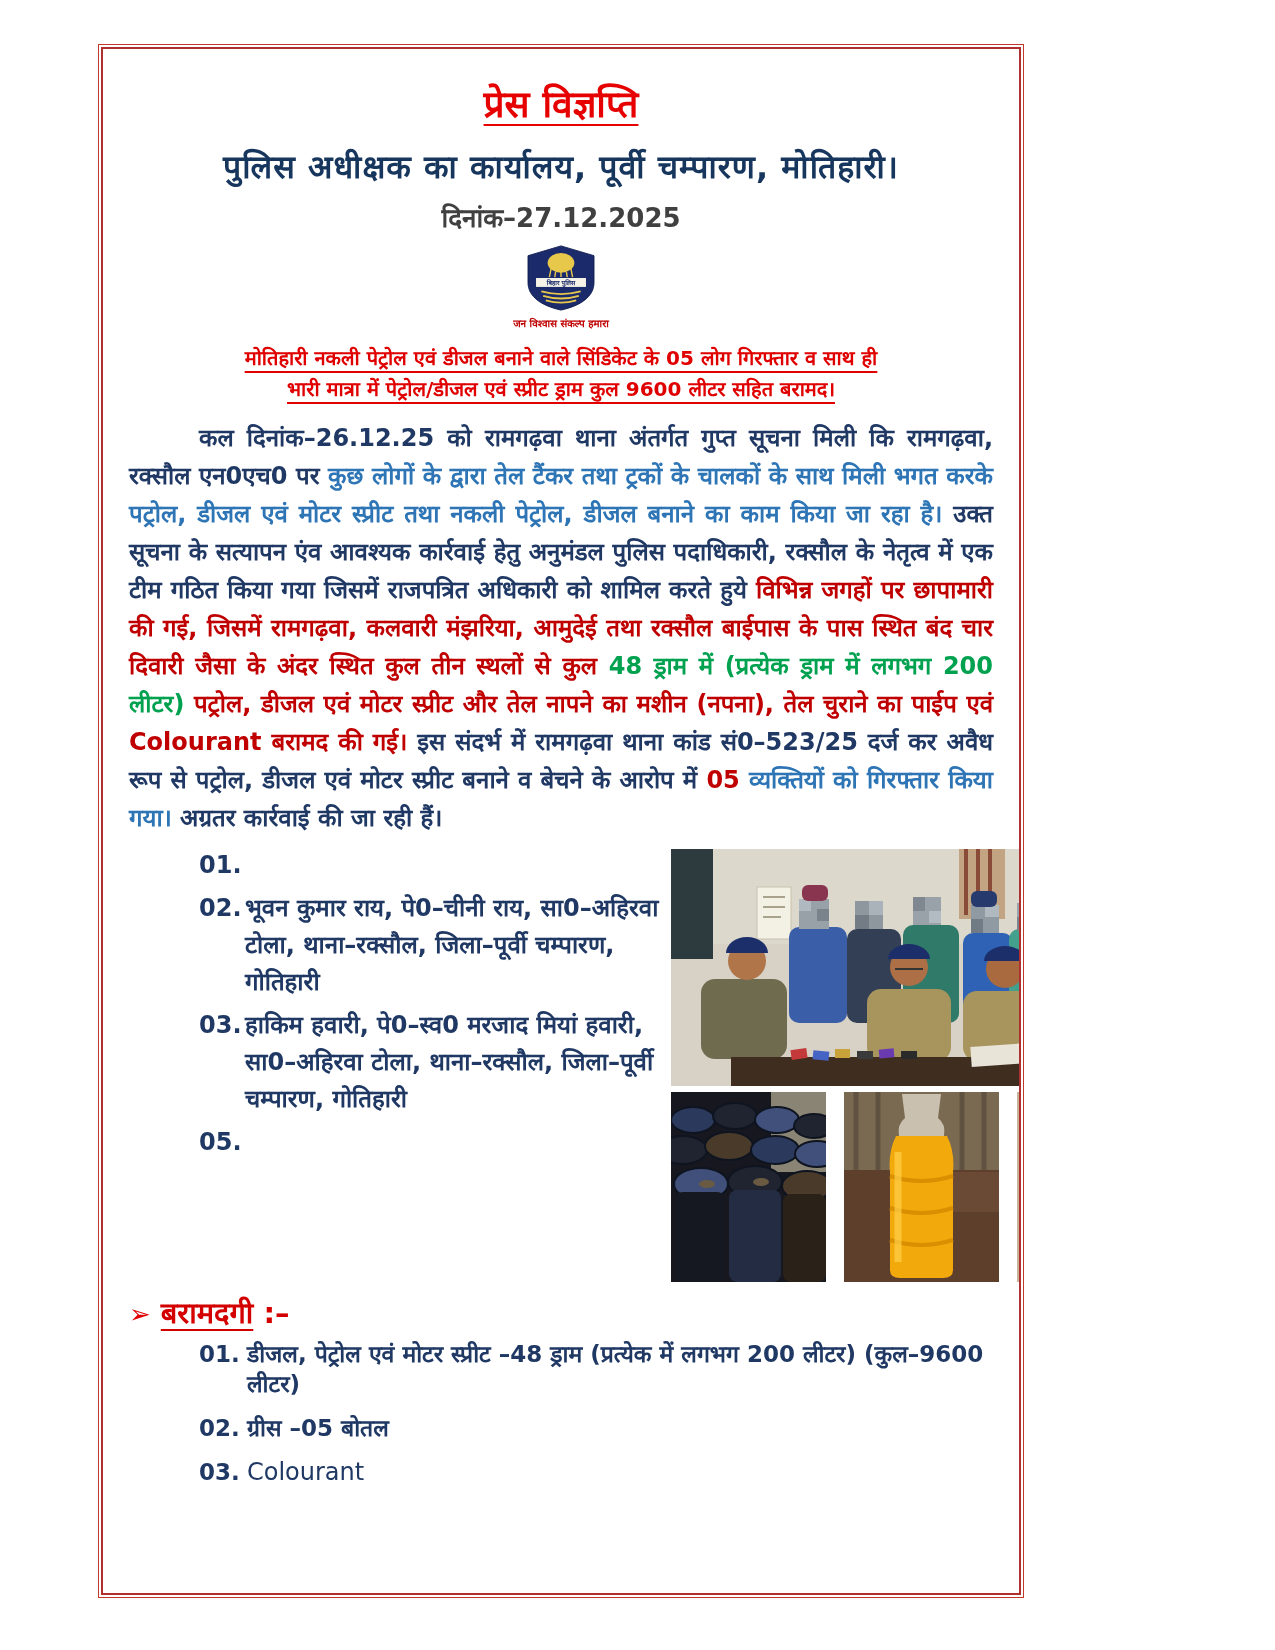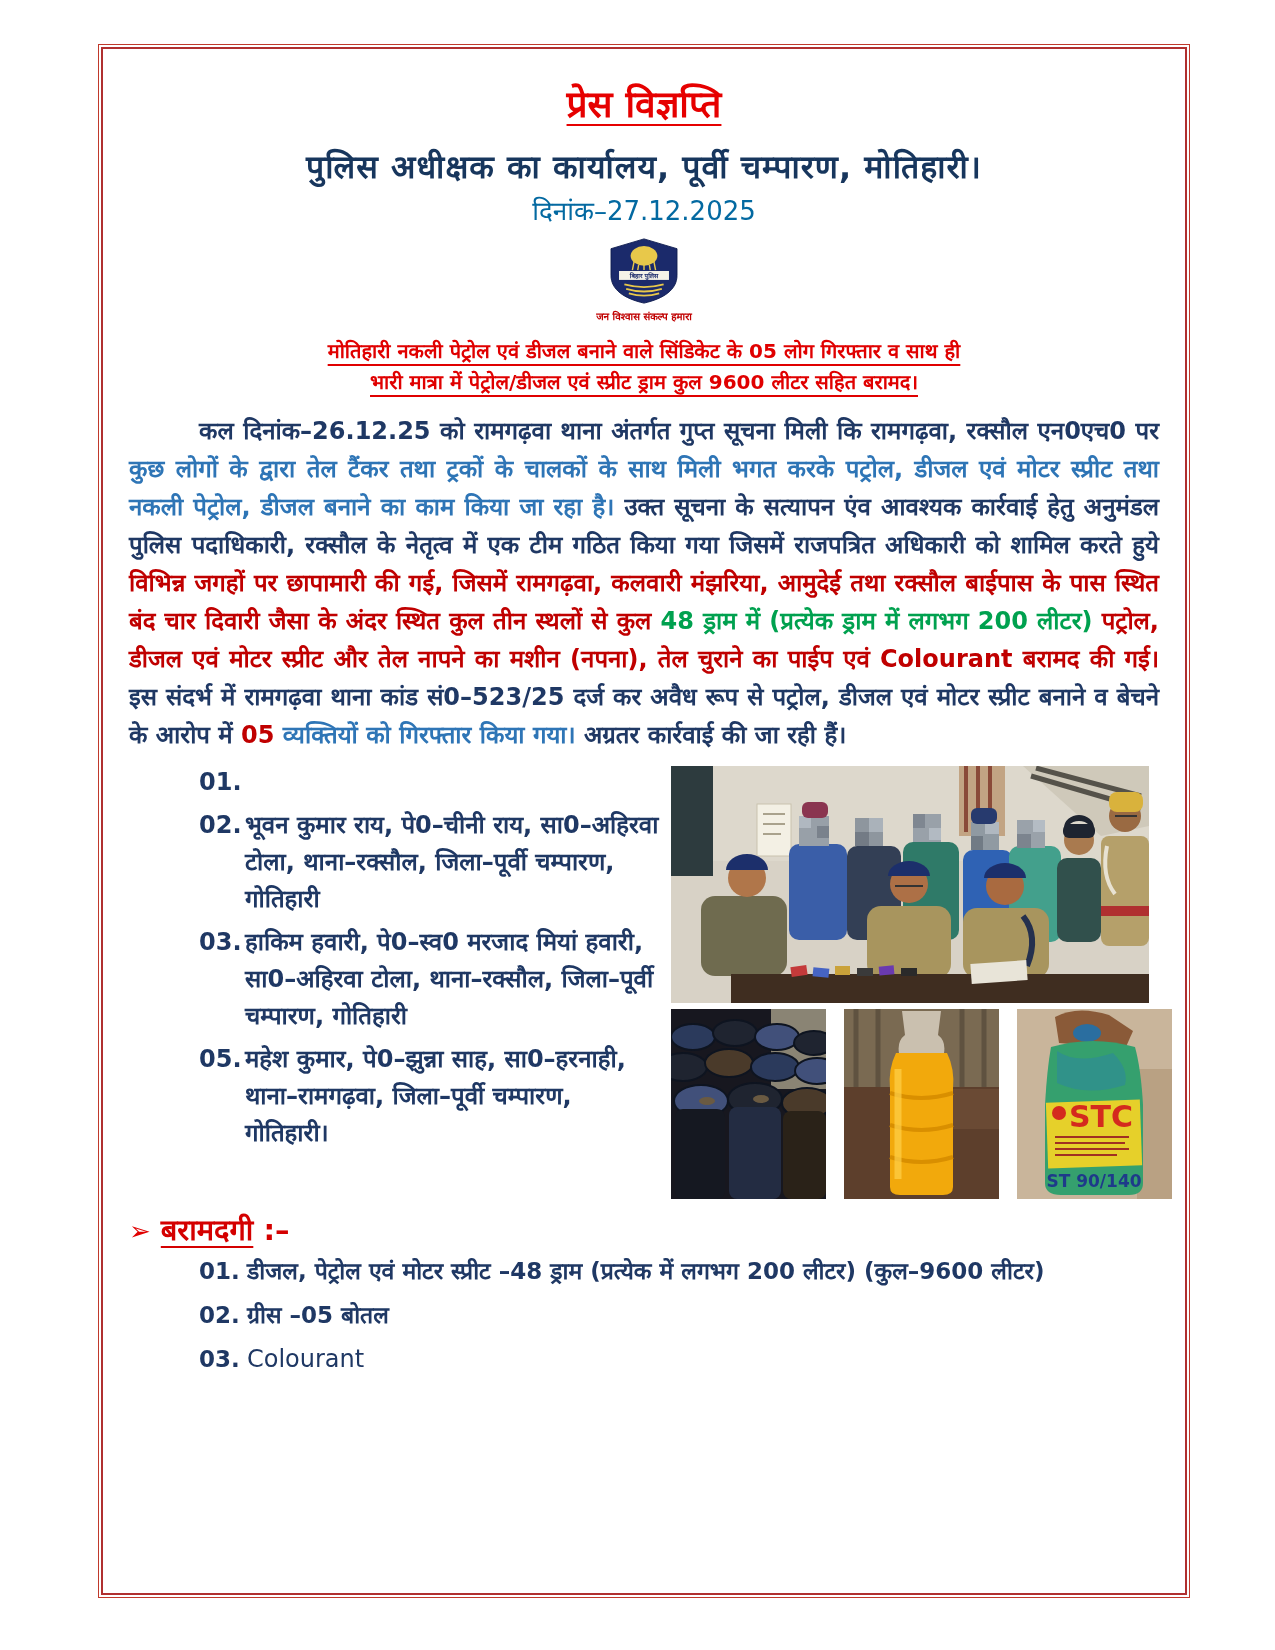--- a/index.html
+++ b/index.html
@@ -1,31 +1,31 @@
 <!DOCTYPE html>
 <html><head>
 <meta charset="utf-8">
 <style>
   * { margin:0; padding:0; box-sizing:border-box; }
   html,body { width:1275px; background:#ffffff; font-family:"DejaVu Sans", sans-serif; }
   .sheet { position:relative; width:1275px; height:1650px; background:#fff; overflow:hidden; }
-  .frame { position:absolute; left:98px; top:44px; width:1092px; height:1554px;
+  .frame { position:absolute; left:98px; top:44px; width:926px; height:1554px;
            border:1px solid #c0392b; padding:2px; }
   .frame-inner { width:100%; height:100%; border:2px solid #b03030; padding:18px 26px 10px 26px; overflow:hidden; }
 
   .c-navy  { color:#1f3864; }
   .c-blue  { color:#2e75b6; }
   .c-red   { color:#c00000; }
   .c-green { color:#00a14f; }
 
   .center { text-align:center; }
   .doc-title { font-size:37px; font-weight:bold; color:#e60000; text-decoration:underline;
                text-underline-offset:7px; text-decoration-thickness:2px; margin-top:10px; }
   .office-line { font-size:32px; font-weight:bold; color:#17365d; margin-top:16px; letter-spacing:1px; }
-  .date-line { font-size:26px; font-weight:normal; color:#0369a1; margin-top:5px; }
+  .date-line { font-size:26px; font-weight:bold; color:#404040; margin-top:12px; }
   .logo-wrap { margin-top:10px; line-height:0; }
   .logo-motto { font-size:10px; color:#c00000; font-weight:bold; margin-top:8px; line-height:1; }
 
   .headline { margin-top:14px; font-size:20px; font-weight:bold; color:#e00000; line-height:1.55; }
   .headline .hl { text-decoration:underline; text-underline-offset:6px; text-decoration-thickness:2px; }
 
   .body-para { margin-top:14px; font-size:24px; font-weight:bold; line-height:38px;
                text-align:justify; text-indent:70px; }
 
   .two-col { display:flex; margin-top:10px; }
@@ -94,21 +94,20 @@
               </div>
 
               <div class="arrest-item">
                 <span class="num">03.</span>
                 <span class="txt">हाकिम हवारी, पे0–स्व0 मरजाद मियां हवारी, सा0–अहिरवा टोला, थाना–रक्सौल, जिला–पूर्वी चम्पारण, गोतिहारी</span>
               </div>
 
 
               <div class="arrest-item">
                 <span class="num">05.</span>
-                <span class="txt">महेश कुमार, पे0–झुन्ना साह, सा0–हरनाही, थाना–रामगढ़वा, जिला–पूर्वी चम्पारण, गोतिहारी।</span>
               </div>
             </div>
         </div>
 
         <div class="col-right">
 
           <svg class="photo" width="478" height="237" viewBox="0 0 478 237">
             <rect width="478" height="237" fill="#d8d2c6"></rect>
             <rect width="478" height="95" fill="#ddd8cc"></rect>
             <rect x="0" y="0" width="42" height="110" fill="#2d3b3e"></rect>

